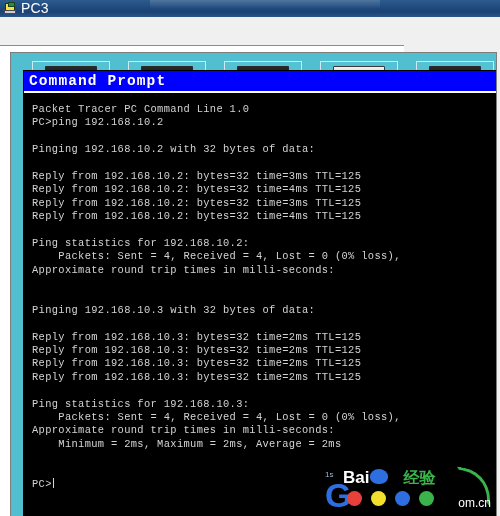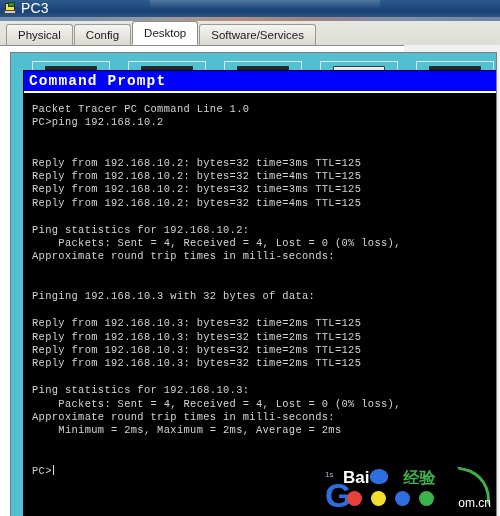--- a/index.html
+++ b/index.html
@@ -336,29 +336,20 @@
   <div class="titlebar">
     <div class="titlebar-icon">
       <div class="pt-screen"></div>
       <div class="pt-flag"></div>
       <div class="pt-stand"></div>
     </div>
     <div class="titlebar-title">PC3</div>
     <div class="titlebar-gloss"></div>
   </div>
 
-  <div class="tabstrip">
-    <div class="tabstrip-photo"></div>
-    <div class="tabs">
-      <div class="tab">Physical</div>
-      <div class="tab">Config</div>
-      <div class="tab active">Desktop</div>
-      <div class="tab">Software/Services</div>
-    </div>
-  </div>
 
   <div class="content">
     <div class="desktop-frame">
 
       <div class="icon-row">
         <div class="desk-icon">
             <div class="glyph"></div>
           </div>
         <div class="desk-icon">
             <div class="glyph"></div>
@@ -376,20 +367,21 @@
 
       <div class="cmd-window">
         <div class="cmd-titlebar">
           <div class="cmd-title">Command Prompt</div>
         </div>
         <div class="cmd-body">
           <div id="term-lines">
               <div class="term-line">Packet Tracer PC Command Line 1.0</div>
               <div class="term-line">PC&gt;ping 192.168.10.2</div>
               <div class="term-line blank"> </div>
+              <div class="term-line">Pinging 192.168.10.2 with 32 bytes of data:</div>
               <div class="term-line blank"> </div>
               <div class="term-line">Reply from 192.168.10.2: bytes=32 time=3ms TTL=125</div>
               <div class="term-line">Reply from 192.168.10.2: bytes=32 time=4ms TTL=125</div>
               <div class="term-line">Reply from 192.168.10.2: bytes=32 time=3ms TTL=125</div>
               <div class="term-line">Reply from 192.168.10.2: bytes=32 time=4ms TTL=125</div>
               <div class="term-line blank"> </div>
               <div class="term-line">Ping statistics for 192.168.10.2:</div>
               <div class="term-line">    Packets: Sent = 4, Received = 4, Lost = 0 (0% loss),</div>
               <div class="term-line">Approximate round trip times in milli-seconds:</div>
               <div class="term-line blank"> </div>

